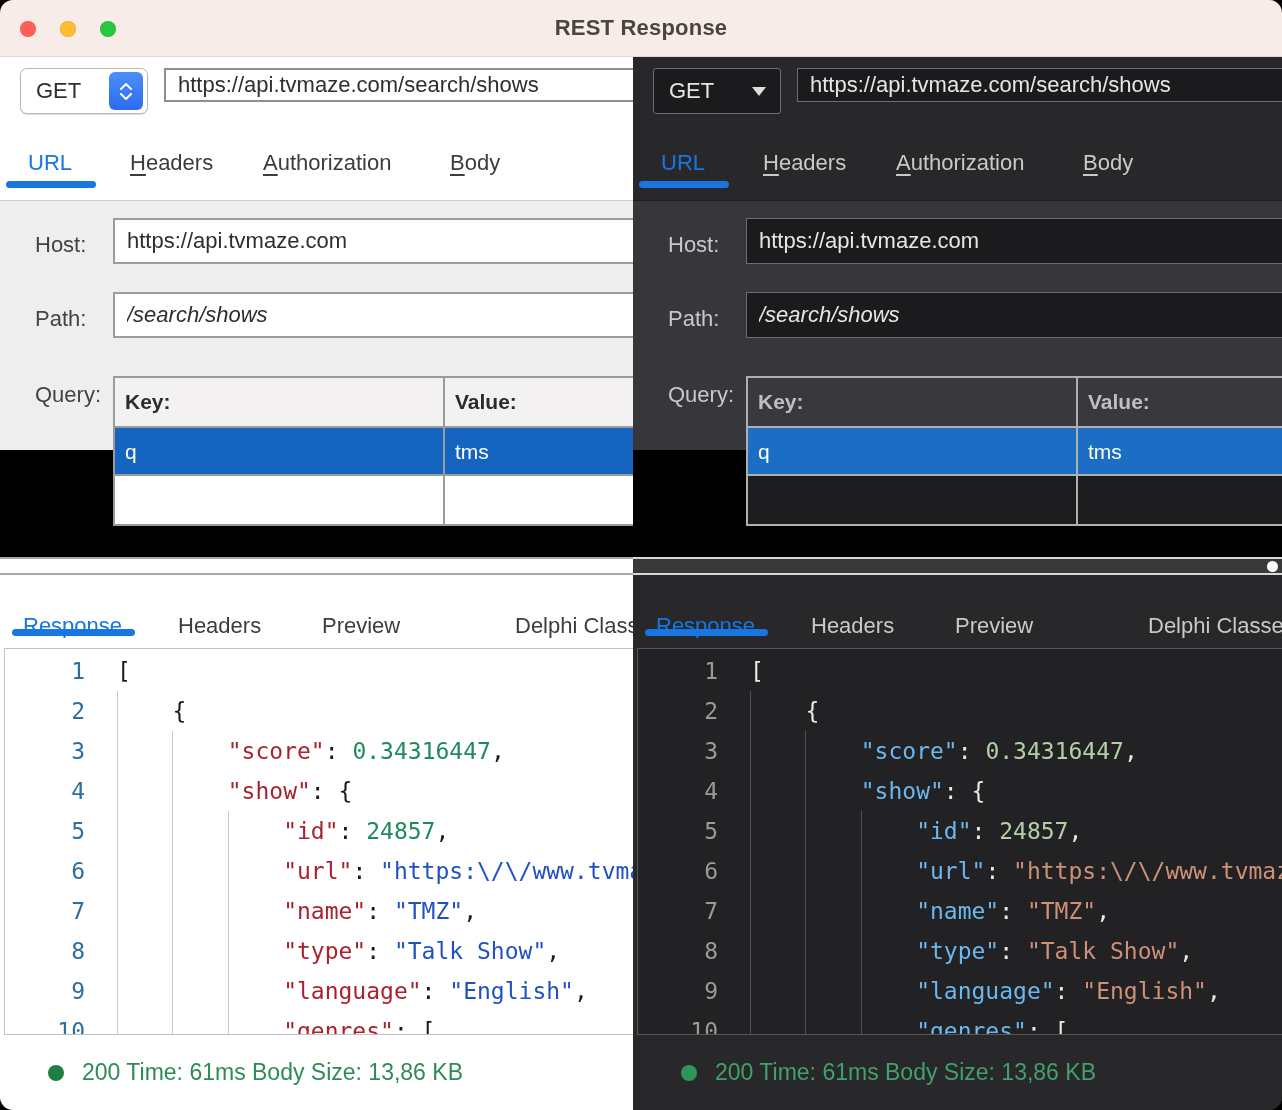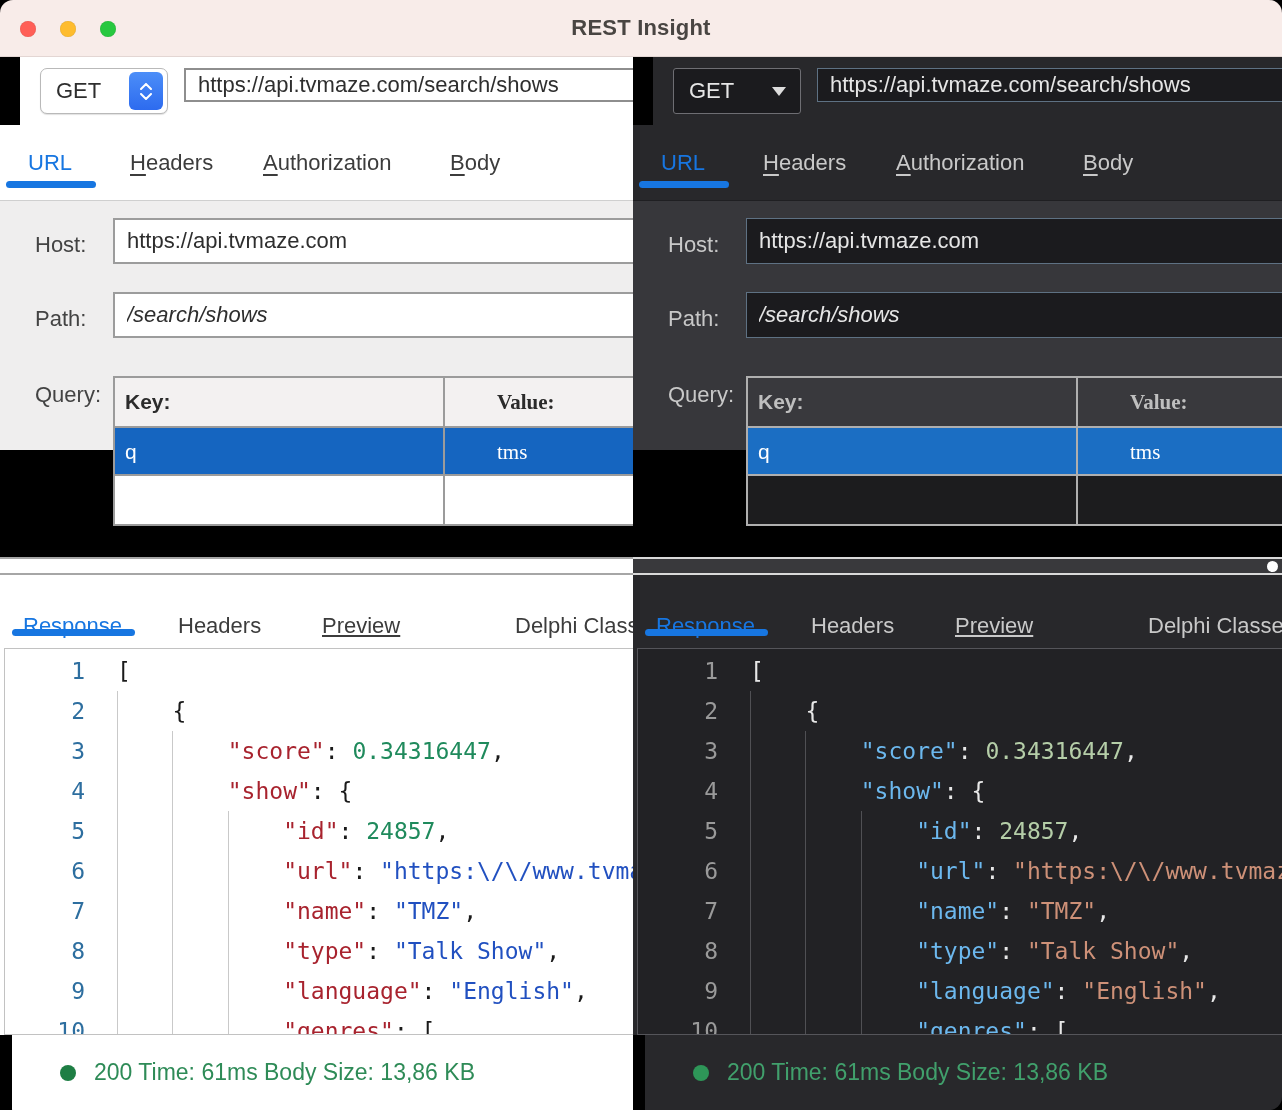--- a/index.html
+++ b/index.html
@@ -35,28 +35,28 @@
            --label:#C8C8C8; --tab-inactive:#C9C9C9;
            --input-bg:#1B1B1E; --input-border:#5E7183; --input-text:#E6E6E6;
            --table-border:#AFAFAF; --thead-bg:#39393D; --thead-text:#BFBFBF;
            --row-sel:#1B6EC3; --row-empty:#1C1C1E;
            --split-bg:#39393C; --split-border:#D9D9D9;
            --code-bg:#222225; --code-border:#55555A; --ln:#9A9A9A; --guide:#505054;
            --tok-key:#6CB8EE; --tok-str:#CE9178; --tok-num:#B5CEA8; --tok-punct:#E8E8E8;
            --status-bg:#28282B; --status-text:#41A06C; --status-dot:#2E9658; }
 
   .panel > div { position:absolute; left:0; right:-2px; }
-  .reqbar   { top:0;    height:68px;  background:var(--bar-bg);margin-left:20px; }
+  .reqbar   { top:0;    height:68px;  background:var(--bar-bg); }
   .tabbar   { top:68px; height:75px;  background:var(--bar-bg);text-decoration:underline; }
   .formarea { top:143px;height:250px; background:var(--form-bg); border-top:1px solid var(--form-border); }
   .splitter { top:500px;height:18px;  background:var(--split-bg);
               border-top:2px solid var(--split-border); border-bottom:2px solid var(--split-border); }
   .resp     { top:518px;height:460px; background:var(--bar-bg); }
   .statusbar{ top:978px;height:75px;  background:var(--status-bg);
-              display:flex; align-items:center; padding-left:48px; gap:18px;margin-left:12px; }
+              display:flex; align-items:center; padding-left:48px; gap:18px; }
 
   
   .method-select { position:absolute; left:20px; top:11px; width:128px; height:46px;
                    background:var(--input-bg); display:flex; align-items:center; cursor:default; }
   .light .method-select { border:1px solid #B9B9B9; border-radius:7px; box-shadow:0 1px 1px rgba(0,0,0,.12); }
   .dark  .method-select { border:1px solid #6E6E73; border-radius:3px; }
   .method-label { font-size:22px; color:var(--input-text); padding-left:15px; flex:1; }
   .stepper { width:34px; height:38px; margin-right:4px; border-radius:6px;
              background:linear-gradient(#4C8EF8,#2D6BEF); display:flex; flex-direction:column;
              align-items:center; justify-content:center; gap:3px; }
@@ -82,37 +82,37 @@
   .flabel { position:absolute; left:35px; font-size:22px; color:var(--label); }
   .host-label{ top:31px; } .path-label{ top:105px; } .query-label{ top:181px; }
   .finput { position:absolute; left:113px; width:600px; height:46px; background:var(--input-bg);
             color:var(--input-text); font-size:22px; font-family:"Liberation Sans",sans-serif;
             padding:0 12px; outline:none; }
   .light .finput { border:2px solid #9C9C9C; }
   .dark  .finput { border:1px solid var(--input-border); }
   .host-input{ top:17px; } .path-input{ top:91px;font-style:italic; }
 
   .qtable { position:absolute; left:113px; top:175px; width:644px; border:2px solid var(--table-border); }
-  .qrow { display:flex;gap:42px; }
+  .qrow { display:flex; }
   .qrow + .qrow { border-top:2px solid var(--table-border); }
   .qcell { padding-left:10px; overflow:hidden; white-space:nowrap; }
   .keycol { width:330px; border-right:2px solid var(--table-border); flex:none; }
-  .valcol { flex:1;font-family:Liberation Serif, serif; }
+  .valcol { flex:1; }
   .qhead { background:var(--thead-bg); height:48px; }
   .qhead .qcell { font-weight:bold; font-size:21px; color:var(--thead-text); line-height:48px; }
   .qsel  { background:var(--row-sel); height:48px; }
   .qsel .qcell { color:#FFFFFF; font-size:21px; line-height:48px; }
   .qempty{ background:var(--row-empty); height:50px; }
 
   
   .grip { position:absolute; right:6px; top:2px; width:11px; height:11px; border-radius:50%; background:#FFFFFF; }
 
   
   .rtab { top:22px;margin-top:16px; }
-  .r1{left:23px;} .r2{left:178px;} .r3{left:322px;text-decoration:underline;} .r4{left:515px;}
+  .r1{left:23px;} .r2{left:178px;} .r3{left:322px;} .r4{left:515px;}
   .resp .tab-bar-indicator { left:12px; top:54px; width:123px; }
 
   .codearea { position:absolute; left:4px; right:0; top:73px; height:387px; overflow:hidden;
               background:var(--code-bg); border:1px solid var(--code-border); padding-top:2px;
               font-family:"DejaVu Sans Mono", monospace; font-size:23px; }
   .code-line { display:flex; height:40px; }
   .ln { width:80px; flex:none; text-align:right; line-height:40px; color:var(--ln); }
   .code-body { display:flex; margin-left:32px; }
   .guide { width:4ch; flex:none; border-left:1px solid var(--guide); }
   .toks { white-space:pre; line-height:40px; }
@@ -422,16 +422,16 @@
       <span class="stext">200 Time: 61ms Body Size: 13,86 KB</span>
     </div>
   </div>
 
   <div class="titlebar">
     <span class="lights">
       <span class="tl red"></span>
       <span class="tl yellow"></span>
       <span class="tl green"></span>
     </span>
-    <span class="title">REST Insight</span>
+    <span class="title">REST Response</span>
   </div>
 
 </div>
 
 </body></html>

